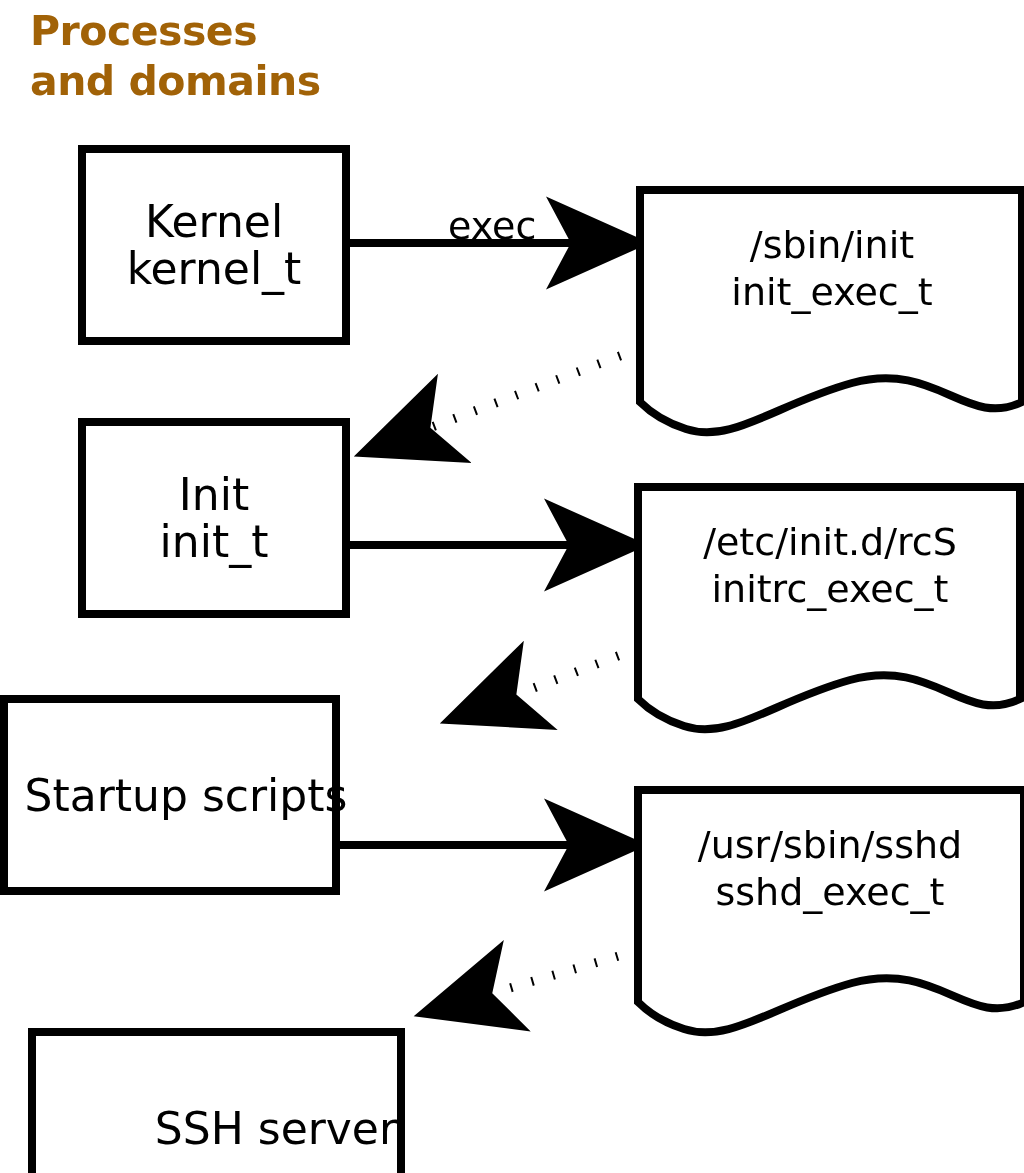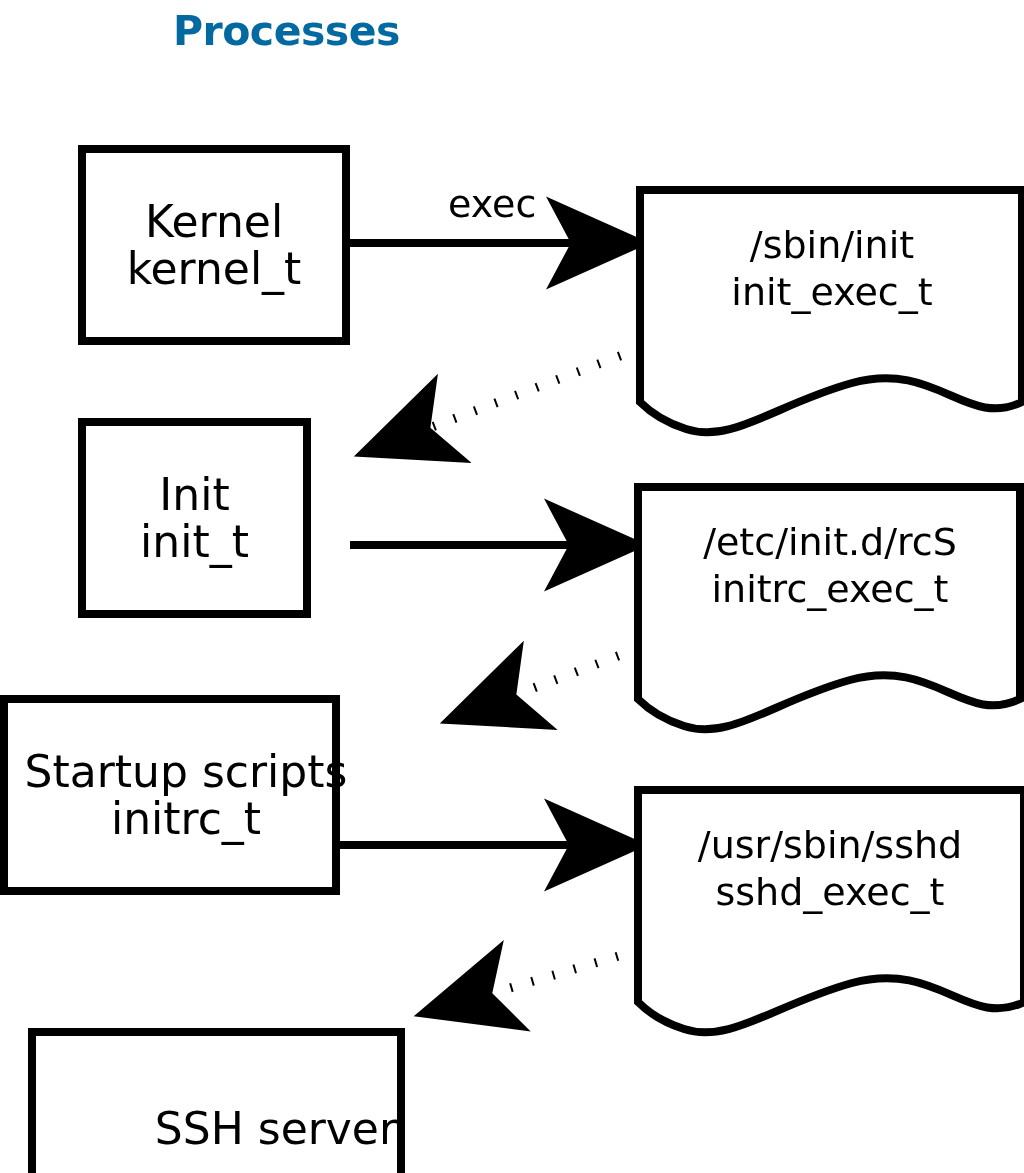--- a/index.html
+++ b/index.html
@@ -10,26 +10,26 @@
   #canvas {
     position: relative;
     width: 1024px;
     height: 1173px;
     background: #ffffff;
     overflow: hidden;
     font-family: "DejaVu Sans", sans-serif;
   }
   .col-header {
     position: absolute;
-    text-align: right;
+    text-align: left;
     font-family: "DejaVu Sans", sans-serif;
     font-weight: bold;
     font-size: 41px;
     line-height: 50px;
-    color: #0369a1;
+    color: #a16207;
     letter-spacing: -0.5px;
   }
   #header-left  { left: 30px;  top: 6px;  width: 370px; }
   #header-right { left: 640px; top: 6px;  width: 384px; }
 
   .proc-box {
     position: absolute;
     box-sizing: border-box;
     border: 8px solid #000000;
     background: #ffffff;
@@ -69,29 +69,31 @@
     z-index: 3;
   }
   .edge-label {
     position: absolute;
     color: #000000;
     font-family: "DejaVu Sans", sans-serif;
     font-size: 38px;
     line-height: 40px;
     z-index: 7;
     white-space: nowrap;
+    margin-top: 22px;
   }
 </style>
 </head>
 <body>
 
 <div id="canvas">
 
   <div id="header-left" class="col-header">
     <div>Processes</div>
+    <div>and domains</div>
   </div>
   <div id="header-right" class="col-header">
   </div>
 
   <svg class="edge-layer" width="1024" height="1173" viewBox="0 0 1024 1173" xmlns="http://www.w3.org/2000/svg">
     <defs>
       <marker id="ah-solid" markerWidth="14" markerHeight="12" refX="12.5" refY="6" orient="auto" markerUnits="strokeWidth">
         <path d="M0,0.2 L13,6 L0,11.8 L3.1,6 Z" fill="#000000"></path>
       </marker>
       <marker id="ah-dotted" markerWidth="13" markerHeight="11" refX="11.5" refY="5.5" orient="auto" markerUnits="strokeWidth">
@@ -112,28 +114,27 @@
     <line x1="639" y1="950" x2="418" y2="1015" stroke="#000000" stroke-width="9" stroke-linecap="butt" stroke-dasharray="2 20" marker-end="url(#ah-dotted)"></line>
   </svg>
 
   <div class="edge-label" style="left:448px; top:184px;">exec</div>
 
   <div class="proc-box" style="left:78px; top:145px; width:272px; height:200px;">
     <div class="line">Kernel</div>
     <div class="line">kernel_t</div>
   </div>
 
-  <div class="proc-box" style="left:78px; top:418px; width:233px; height:200px;">
+  <div class="proc-box" style="left:78px; top:418px; width:272px; height:200px;">
     <div class="line">Init</div>
     <div class="line">init_t</div>
   </div>
 
   <div class="proc-box" style="left:0px; top:695px; width:340px; height:200px;padding-left:32px;">
     <div class="line">Startup scripts</div>
-    <div class="line">initrc_t</div>
   </div>
 
   <div class="proc-box" style="left:28px; top:1028px; width:377px; height:201px;align-items:flex-end;">
     <div class="line">SSH server</div>
   </div>
 
   <div class="doc-shape" style="left:636px; top:186px;">
     <svg width="392" height="260" viewBox="0 0 392 260" xmlns="http://www.w3.org/2000/svg">
       <path d="M4,216 L4,4 L386,4 L386,216
                C330,243 300,174 216,197

